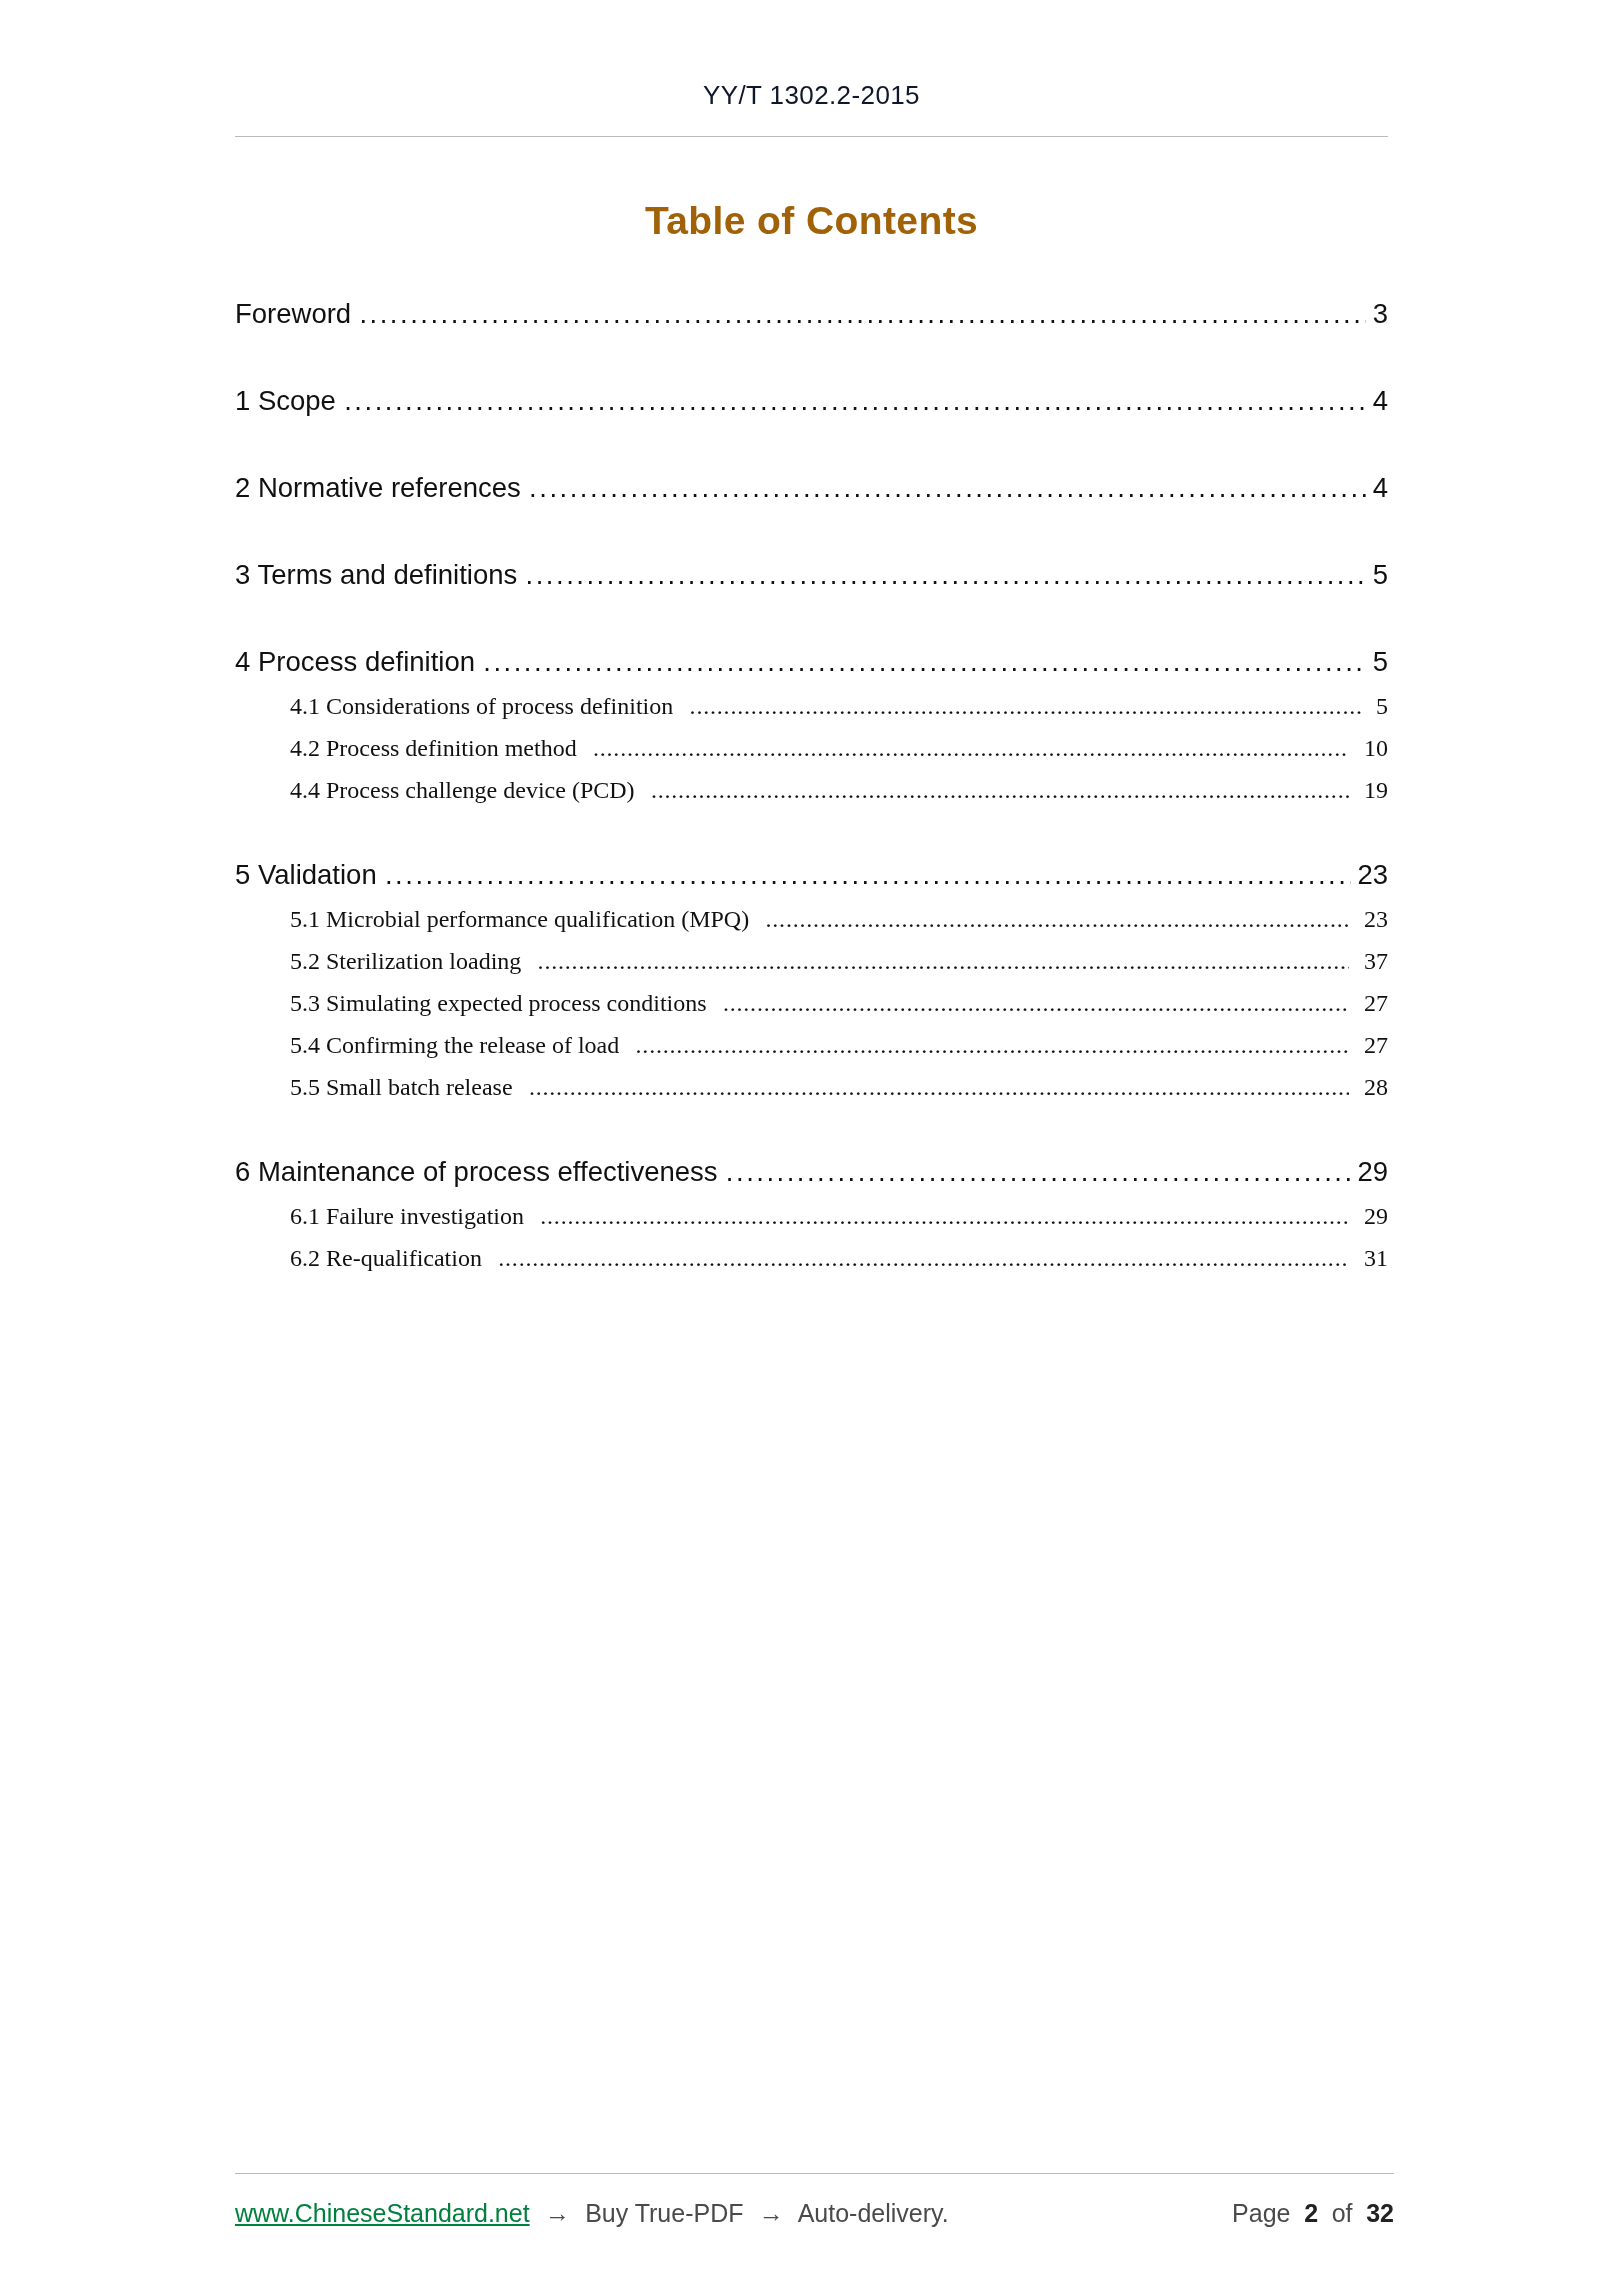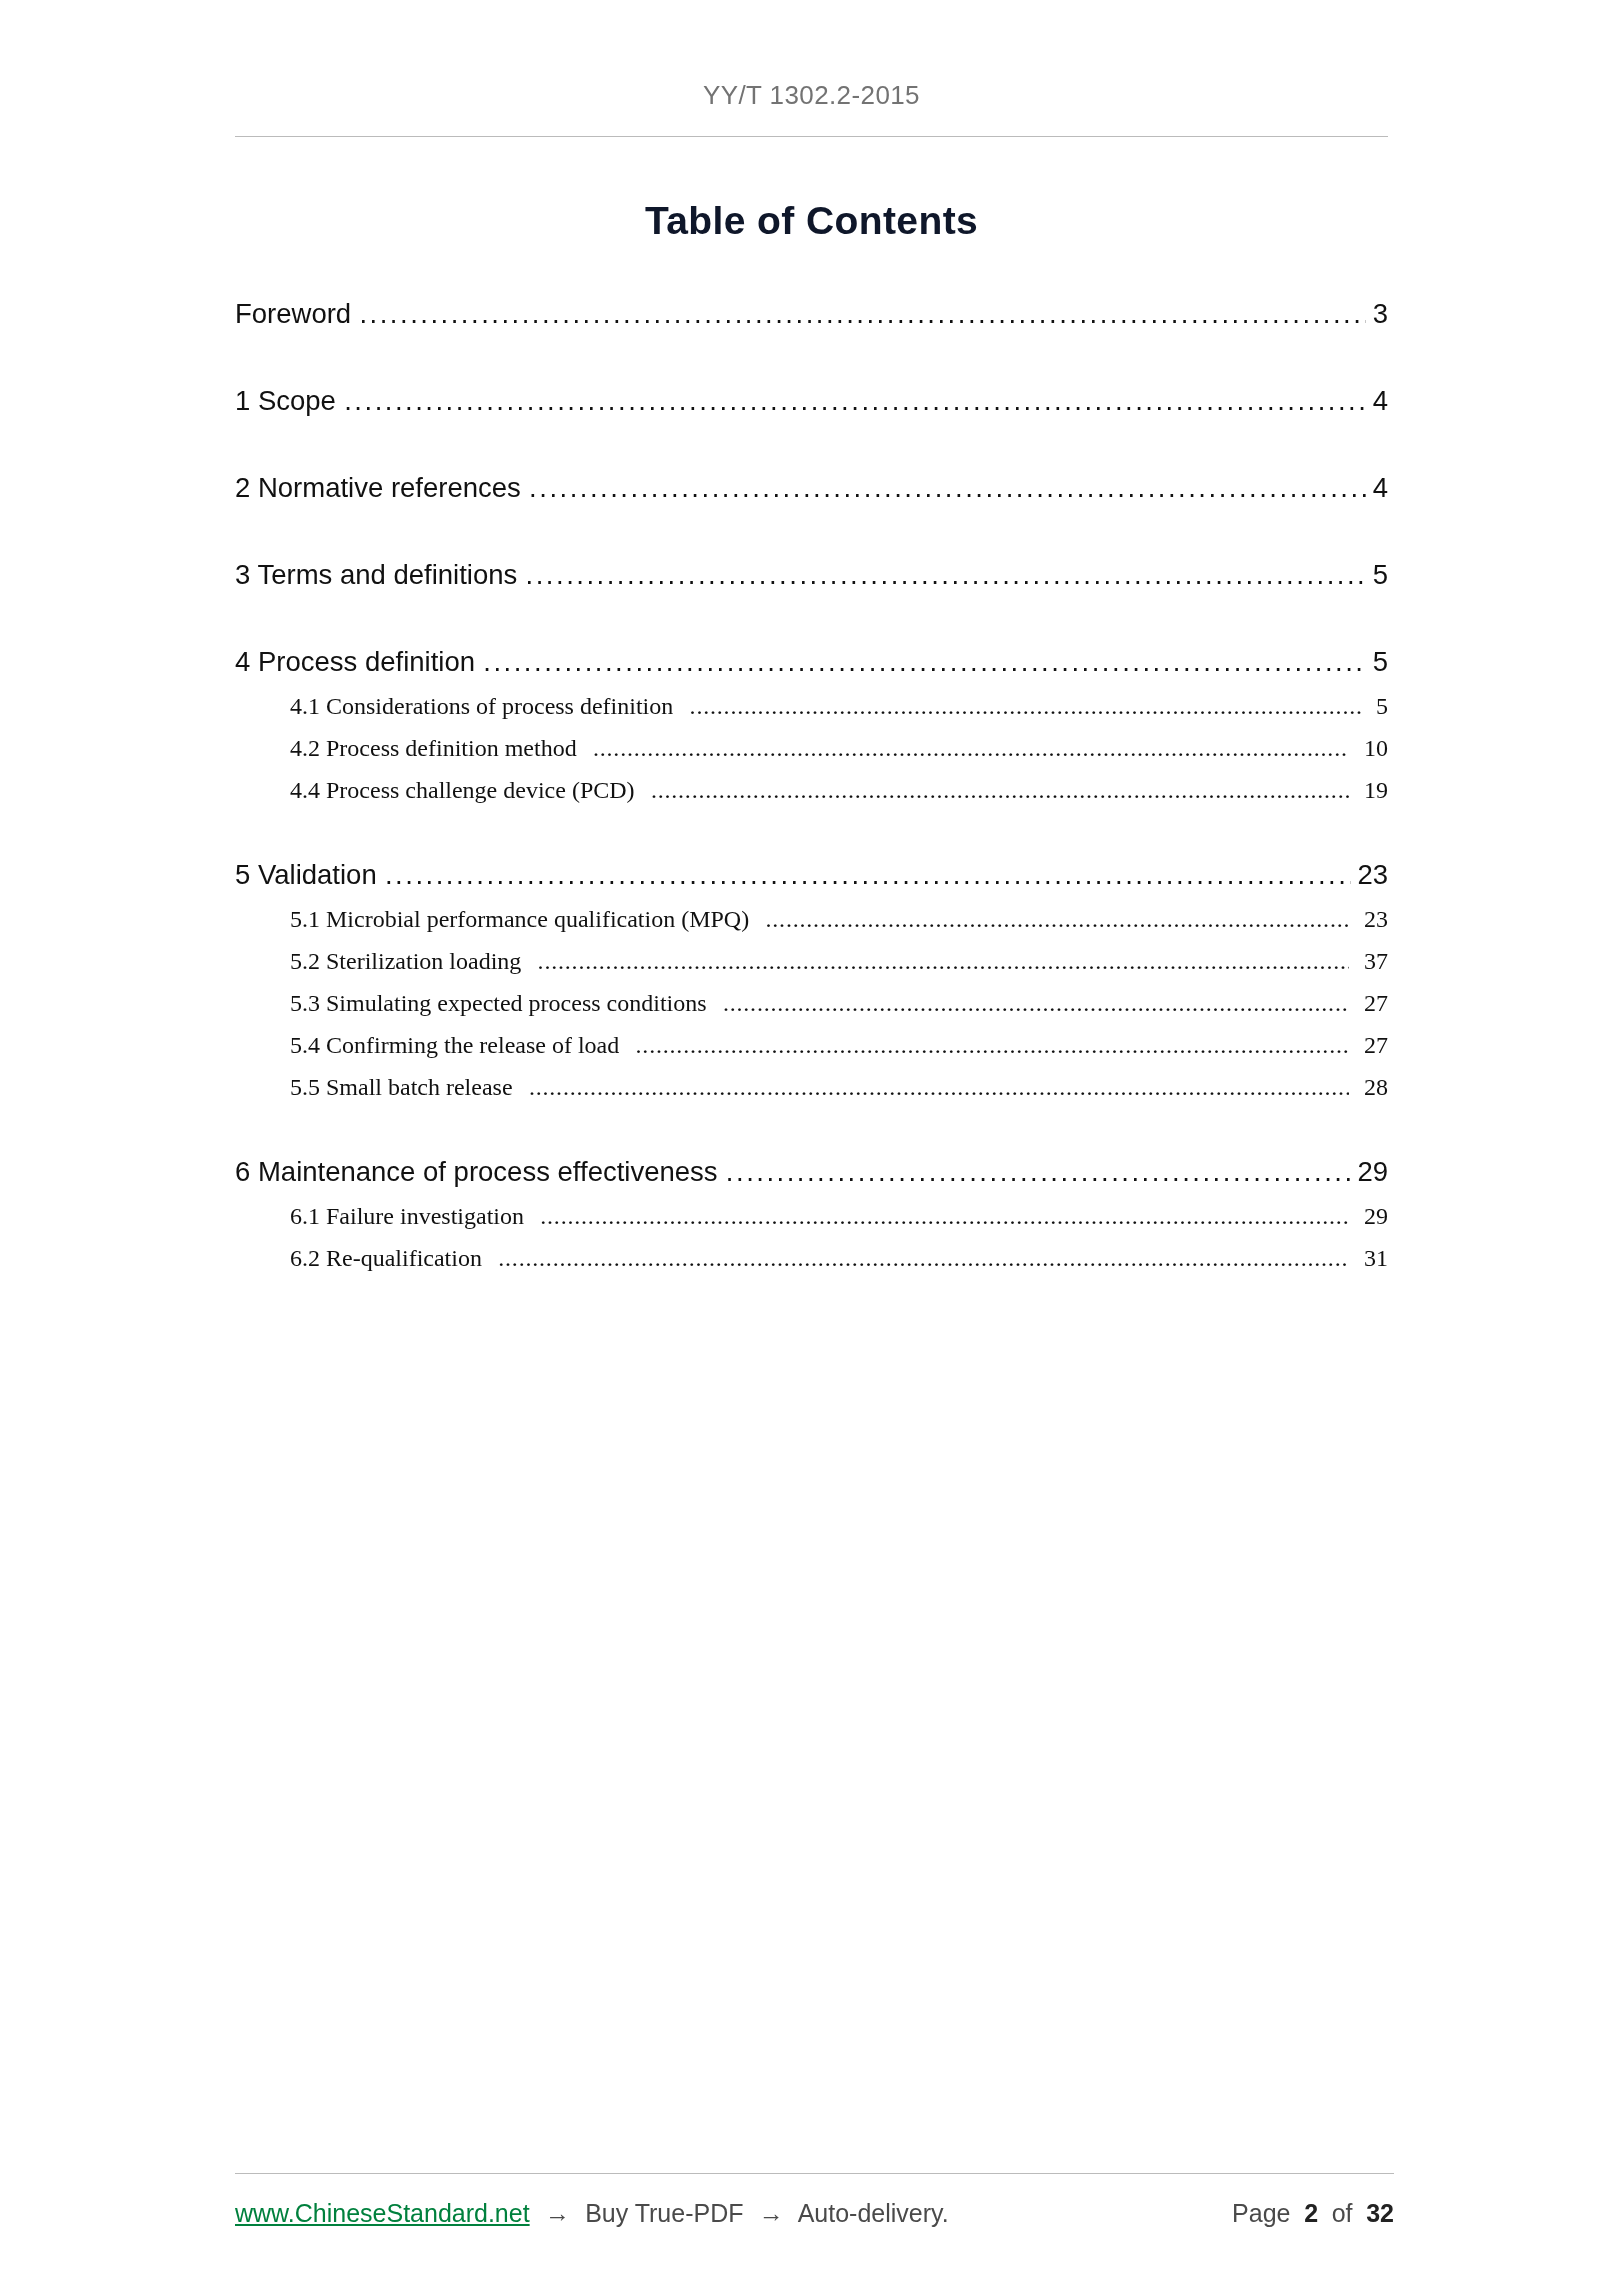--- a/index.html
+++ b/index.html
@@ -19,36 +19,36 @@
     padding: 0 235px;
   }
 
   
   .doc-header {
     padding-top: 80px;
     text-align: center;
   }
   .doc-number {
     font-size: 26px;
-    color: #737373;
+    color: #0f172a;
     letter-spacing: 0.4px;
   }
   .header-rule {
     margin-top: 25px;
     border: 0;
     border-top: 1.7px solid #bbbbbb;
   }
 
   
   .page-title {
     margin-top: 62px;
     text-align: center;
     font-size: 39px;
     font-weight: bold;
-    color: #0f172a;
+    color: #a16207;
     letter-spacing: 0.4px;
   }
 
   
   .toc {
     margin-top: 33px;
   }
   .toc-row {
     display: flex;
     align-items: flex-end;

